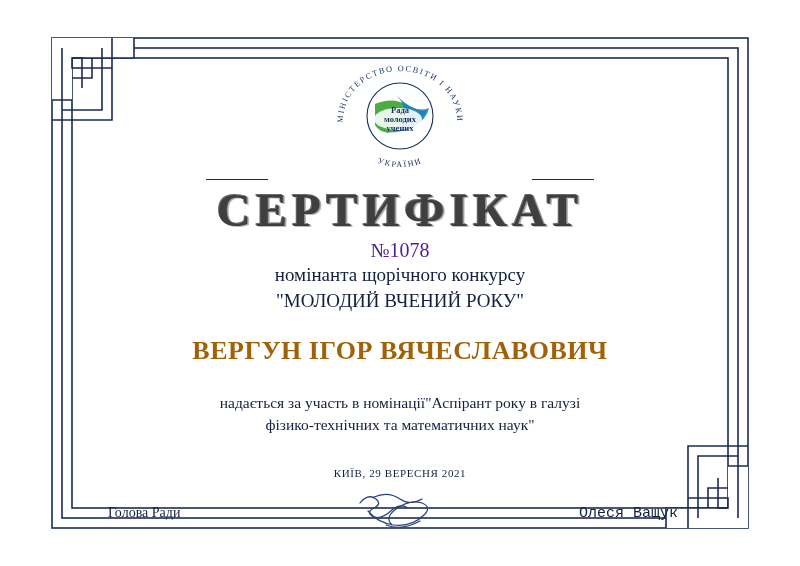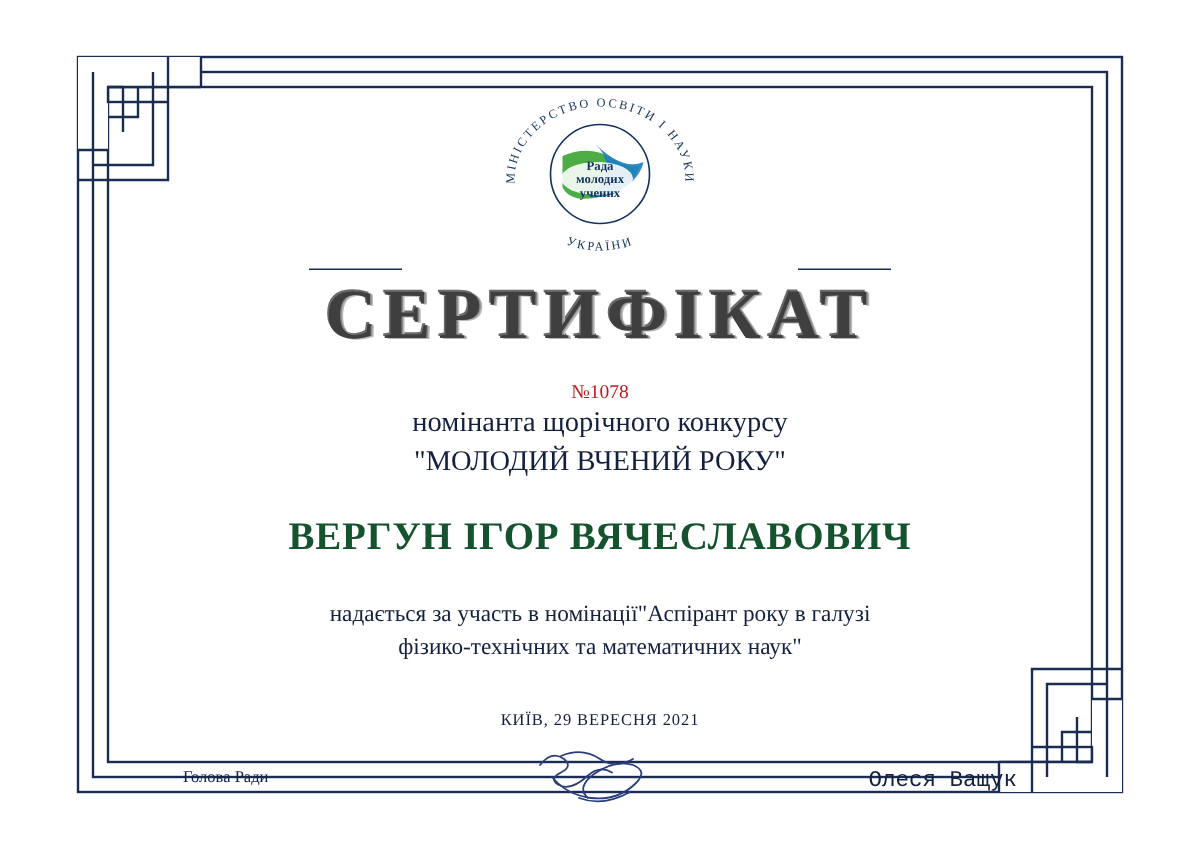--- a/index.html
+++ b/index.html
@@ -71,36 +71,36 @@
     letter-spacing: 5px;
     color: #3f3f3f;
     text-shadow:
       1px 0 0 #8a8a8a,
       2px 1px 0 #b9b9b9,
       -1px -1px 0 #6a6a6a;
     line-height: 1.05;
   }
 
   .sub-number {
-    margin-top: 18px;
-    font-size: 13px;
-    color: #b91c1c;
+    margin-top: 4px;
+    font-size: 20px;
+    color: #4c1d95;
   }
   .sub-line {
     font-size: 19px;
     color: #13213f;
     line-height: 1.35;
   }
 
   .recipient {
     margin-top: 22px;
     font-size: 26px;
     font-weight: bold;
     letter-spacing: 0.5px;
-    color: #14532d;
+    color: #a16207;
   }
 
   .nomination {
     margin-top: 26px;
     font-size: 15.5px;
     line-height: 1.45;
     color: #13213f;
   }
 
   .place-date {
@@ -110,23 +110,23 @@
     color: #13213f;
   }
 
   .signature-row {
     position: relative;
     margin-top: 12px;
     height: 46px;
   }
   .sign-left {
     position: absolute;
-    left: 22px;
+    left: 8px;
     top: 14px;
-    font-size: 11px;
+    font-size: 14px;
     color: #13213f;
   }
   .sign-right {
     position: absolute;
     right: 22px;
     top: 14px;
     font-size: 15px;
     color: #13213f;
     font-family: Liberation Mono, monospace;
   }

